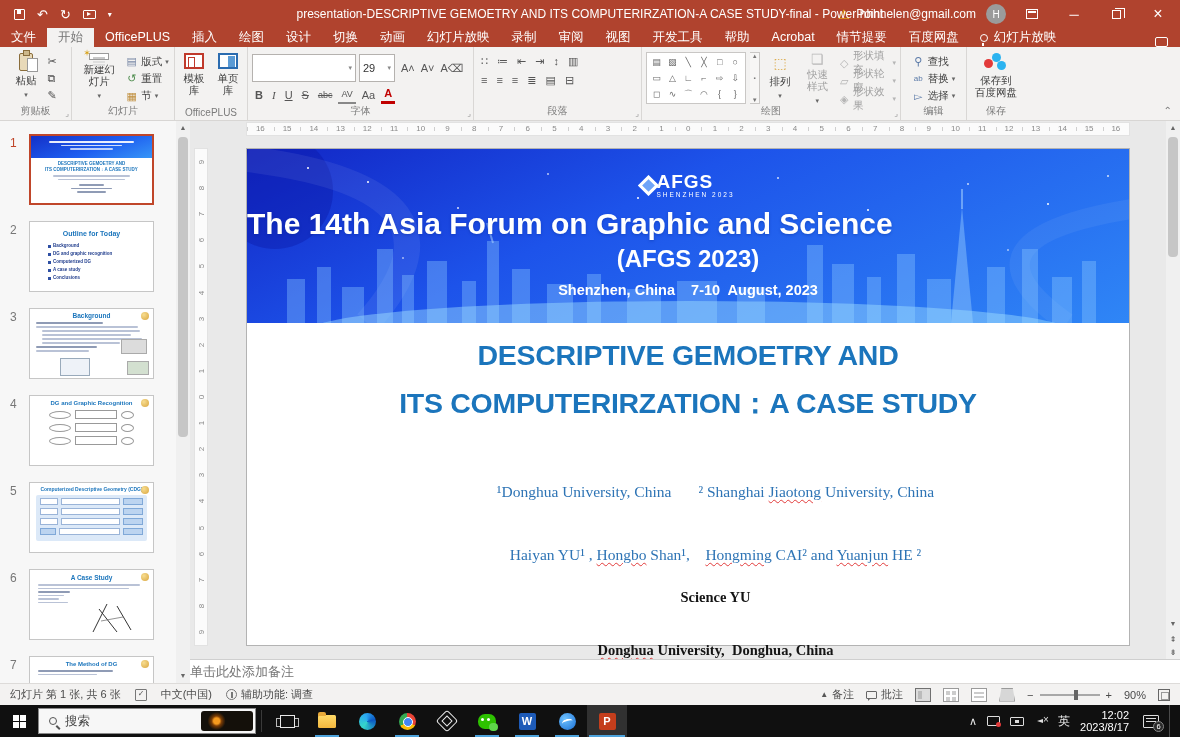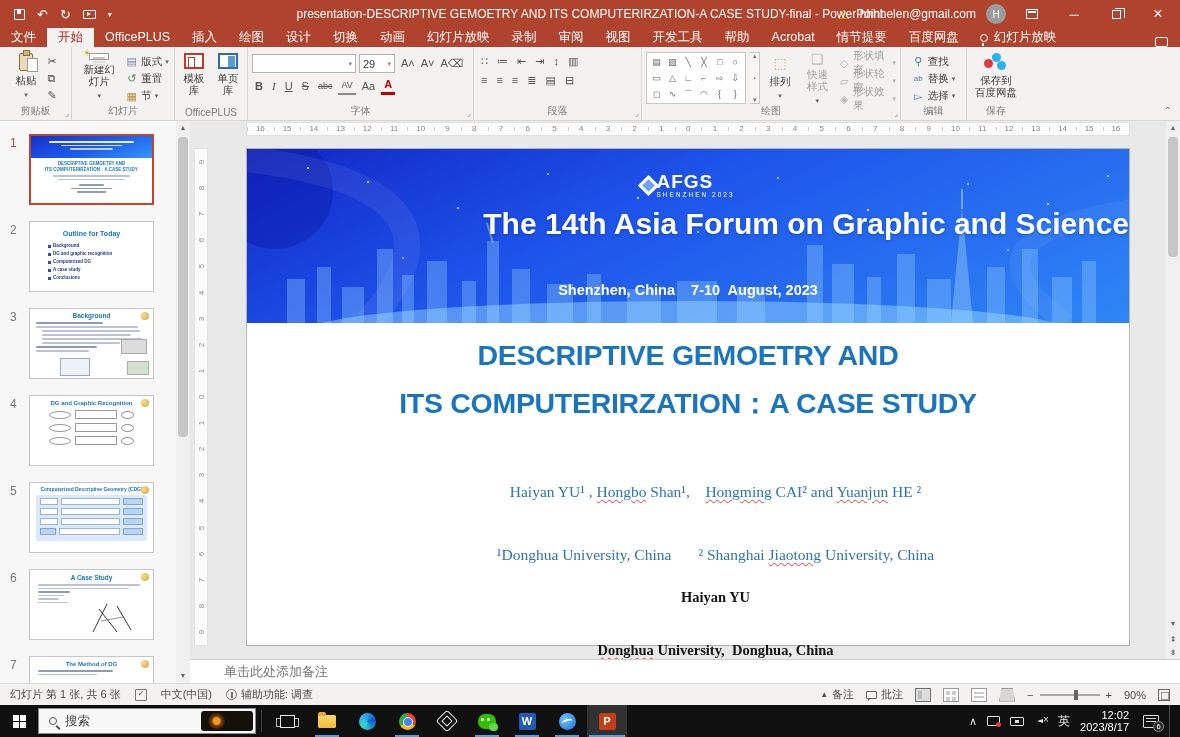--- a/index.html
+++ b/index.html
@@ -21,21 +21,21 @@
 #avatar { width:20px; height:20px; border-radius:50%; background:#9b9b9b; color:#fff; font-size:10px; display:flex; align-items:center; justify-content:center; }
 .winbtn { width:32px; height:28px; display:flex; align-items:center; justify-content:center; font-size:13px; color:#fff; }
 .i-restore { width:9px; height:9px; border:1px solid #fff; position:relative; display:inline-block; }
 .i-restore::before { content:""; position:absolute; left:2px; top:-3px; width:9px; height:9px; border:1px solid #fff; border-bottom:none; border-left:none; }
 .i-ribopt { width:12px; height:10px; border:1px solid #fff; position:relative; display:inline-block; }
 .i-ribopt::after { content:""; position:absolute; left:1px; top:1px; width:8px; height:2px; background:#fff; }
 
 
 #tabsrow { position:absolute; left:0; top:28px; width:1180px; height:19px; background:#B0432E; display:flex; align-items:flex-end; color:#fff; }
 .tab { font-size:12.5px; padding:0 11px; height:19px; line-height:19px; cursor:default; }
-.tab.active { background:#f3f2f1; color:#b91c1c; }
+.tab.active { background:#f3f2f1; color:#737373; }
 #tellme { display:flex; align-items:center; gap:6px; margin-left:10px; font-size:12.5px; height:19px; }
 .i-bulb { width:8px; height:8px; border:1.5px solid #fff; border-radius:50%; position:relative; display:inline-block; }
 .i-bulb::after { content:""; position:absolute; left:1.5px; top:8px; width:2px; height:3px; background:#fff; }
 #fb-bubble { margin-left:auto; margin-right:12px; width:13px; height:10px; border:1px solid #fff; border-radius:2px; position:relative; }
 #fb-bubble::after { content:""; position:absolute; left:2px; bottom:-4px; border-top:4px solid #fff; border-right:4px solid transparent; }
 
 
 #ribbon { position:absolute; left:0; top:47px; width:1180px; height:74px; background:#f3f2f1; border-bottom:1px solid #d8d6d4; display:flex; color:#444; }
 .rgroup { position:relative; border-right:1px solid #d9d7d5; padding:4px 4px 16px 4px; display:flex; gap:4px; justify-content:center; }
 .rglabel { position:absolute; bottom:2px; left:0; right:0; text-align:center; font-size:10px; color:#7b7b7b; }
@@ -49,21 +49,21 @@
 .i-clip { width:14px; height:18px; border:1.5px solid #8a6d3b; border-radius:2px; background:#e8d9b8; position:relative; }
 .i-clip::before { content:""; position:absolute; left:3px; top:-4px; width:5px; height:4px; border:1.5px solid #8a6d3b; background:#cdb88a; }
 .i-clip::after { content:""; position:absolute; right:-6px; bottom:-2px; width:9px; height:12px; background:#fff; border:1px solid #9a9a9a; }
 .i-newslide { width:20px; height:15px; background:#fff; border:1px solid #9a9a9a; position:relative; }
 .i-newslide::before { content:"✶"; position:absolute; left:-7px; top:-7px; color:#d9a520; font-size:9px; }
 .i-newslide::after { content:""; position:absolute; left:3px; top:3px; width:12px; height:2px; background:#c8c8c8; box-shadow:0 4px 0 #dedede, 0 7px 0 #dedede; }
 .i-tpl { width:20px; height:16px; border:2px solid #c0392b; position:relative; background:#fff; }
 .i-tpl::after { content:""; position:absolute; left:2px; top:2px; width:5px; height:9px; border:1px solid #c0392b; }
 .i-page { width:20px; height:16px; border:2px solid #2b6cb0; background:#fff; position:relative; }
 .i-page::after { content:""; position:absolute; right:1px; top:1px; width:7px; height:11px; background:#5b9bd5; }
-.combo { height:19px; background:#fff; border:1px solid #b5b2af; display:flex; align-items:center; justify-content:space-between; padding:0 3px; font-size:11px; color:#333; }
+.combo { height:28px; background:#fff; border:1px solid #b5b2af; display:flex; align-items:center; justify-content:space-between; padding:0 3px; font-size:11px; color:#333; }
 .combo .caret { color:#888; }
 .fontrows { display:flex; flex-direction:column; gap:4px; padding-top:3px; width:100%; }
 .frow { display:flex; gap:3px; align-items:center; }
 .glyph { font-size:11px; color:#555; padding:1px 3px; line-height:13px; cursor:default; }
 #fontbtns .glyph:nth-child(1){ font-weight:bold; }
 #fontbtns .glyph:nth-child(2){ font-style:italic; font-family:"Liberation Serif",serif; }
 #fontbtns .glyph:nth-child(3){ text-decoration:underline; }
 #fontbtns .glyph:nth-child(4){ text-decoration:line-through; }
 #fontbtns .glyph:nth-child(5){ text-decoration:line-through; font-size:9px; }
 #fontbtns .glyph:nth-child(6){ font-size:9px; border-bottom:2px solid #888; }
@@ -147,39 +147,39 @@
 #banner svg { position:absolute; left:0; top:0; }
 #stars { position:absolute; left:60px; top:18px; width:2px; height:2px; border-radius:50%; background:#fff;
   box-shadow: 60px 14px #fff, 150px 40px rgba(255,255,255,.85), 240px 6px rgba(255,255,255,.7), 330px 30px #fff,
   470px 10px rgba(255,255,255,.8), 560px 42px #fff, 660px 16px rgba(255,255,255,.75), 740px 36px #fff,
   800px 8px rgba(255,255,255,.8), 95px 90px rgba(255,255,255,.6), 700px 82px rgba(255,255,255,.6), 390px 64px rgba(255,255,255,.7); }
 #logo { position:absolute; left:0; right:0; top:24px; display:flex; align-items:center; justify-content:center; }
 .i-diamond { width:15px; height:15px; border:3px solid #fff; background:#6fa4f8; transform:rotate(45deg); }
 #logotext { color:#fff; text-align:left; }
 #logoname { font-size:19px; font-weight:bold; letter-spacing:1px; line-height:18px; }
 #logosub { font-size:6.5px; letter-spacing:2px; }
-#btitle { position:absolute; left:0; right:0; top:58px; text-align:right; color:#fff; font-size:30px; font-weight:bold; text-shadow:0 1px 3px rgba(0,40,140,.4); }
+#btitle { position:absolute; left:0; right:0; top:58px; text-align:left; color:#fff; font-size:30px; font-weight:bold; text-shadow:0 1px 3px rgba(0,40,140,.4); }
 #bsub { position:absolute; left:0; right:0; top:96px; text-align:center; color:#fff; font-size:24px; font-weight:bold; }
 #bvenue { position:absolute; left:0; right:0; top:133px; text-align:center; color:#fff; font-size:14.5px; font-weight:bold; white-space:pre; }
 
 
 #stitle { position:absolute; left:0; width:100%; top:182px; text-align:center; color:#1B75BC; font-weight:bold; font-size:28.5px; line-height:48px; letter-spacing:-0.3px; }
 #sauthors { position:absolute; left:0; width:100%; top:290px; padding-left:55px; text-align:center; color:#2E74B5; font-family:"Liberation Serif",serif; font-size:15.5px; line-height:21px; white-space:pre; }
 #sspeaker { position:absolute; left:0; width:100%; top:405px; padding-left:55px; text-align:center; color:#141414; font-family:"Liberation Serif",serif; font-weight:bold; font-size:14.5px; line-height:17.5px; white-space:pre; }
 .wavy { text-decoration:underline; text-decoration-style:wavy; text-decoration-color:#e23b3b; text-decoration-thickness:1px; text-underline-offset:2px; }
 
 
 #mscroll { position:absolute; right:0; top:0; width:14px; height:538px; background:#f0f0f0; }
 #mscroll .arr { position:absolute; left:0; width:14px; height:14px; font-size:7px; color:#666; text-align:center; line-height:14px; }
 #msthumb { position:absolute; left:2px; top:16px; width:10px; height:120px; background:#c6c6c6; border-radius:4px; }
 .navbtn { position:absolute; left:0; width:14px; height:13px; font-size:8px; color:#555; text-align:center; line-height:13px; }
 
 
 #notes { position:absolute; left:190px; top:659px; width:990px; height:24px; background:#fff; border-top:1px solid #cfcfcf; display:flex; align-items:center; }
-#notes span { margin-left:34px; font-size:13px; color:#767676; }
+#notes span { font-size:13px; color:#767676; }
 
 
 #statusbar { position:absolute; left:0; top:683px; width:1180px; height:22px; background:#f3f2f1; border-top:1px solid #dddbd9; display:flex; align-items:center; font-size:11px; color:#4a4a4a; }
 #sb-left { display:flex; align-items:center; gap:14px; padding-left:10px; }
 .i-spell { width:12px; height:12px; border:1px solid #777; border-radius:1px; position:relative; }
 .i-spell::after { content:"✓"; position:absolute; left:2px; top:-1px; font-size:8px; color:#555; }
 .i-access { width:11px; height:11px; border:1px solid #777; border-radius:50%; position:relative; }
 .i-access::after { content:""; position:absolute; left:4.5px; top:2px; width:1.5px; height:6px; background:#777; }
 #sb-right { margin-left:auto; display:flex; align-items:center; gap:12px; padding-right:10px; }
 .sb-it { display:flex; align-items:center; gap:4px; }
@@ -747,30 +747,31 @@
       </svg>
       <span id="stars"></span>
       <div id="logo">
         <span class="i-diamond"></span>
         <span id="logotext">
           <div id="logoname">AFGS</div>
           <div id="logosub">SHENZHEN  2023</div>
         </span>
       </div>
       <div id="btitle">The 14th Asia Forum on Graphic and Science</div>
+      <div id="bsub">(AFGS 2023)</div>
       <div id="bvenue">Shenzhen, China    7-10  August, 2023</div>
     </div>
 
     <div id="stitle"><span>DESCRIPTIVE GEMOETRY AND</span><br><span>ITS COMPUTERIRZATION：A CASE STUDY</span></div>
     <div id="sauthors">
+      <div><span>¹Donghua University, China       ² Shanghai </span><span class="wavy">Jiaotong</span><span> University, China</span></div>
       <div><span>Haiyan YU¹ , </span><span class="wavy">Hongbo</span><span> Shan¹,    </span><span class="wavy">Hongming</span><span> CAI² and </span><span class="wavy">Yuanjun</span><span> HE ²</span></div>
-      <div><span>¹Donghua University, China       ² Shanghai </span><span class="wavy">Jiaotong</span><span> University, China</span></div>
     </div>
     <div id="sspeaker">
-      <div>Haiyan YU</div>
+      <div>Science YU</div>
       <div><span class="wavy">Donghua</span><span> University,  Donghua, China</span></div>
       <div>yuhy@dhu.edu.cn</div>
     </div>
   </div>
 
   <div id="mscroll">
     <span class="arr" style="top:0">▲</span>
     <span id="msthumb"></span>
     <span class="arr" style="top:496px">▼</span>
     <span class="navbtn" style="top:512px">⇞</span>

